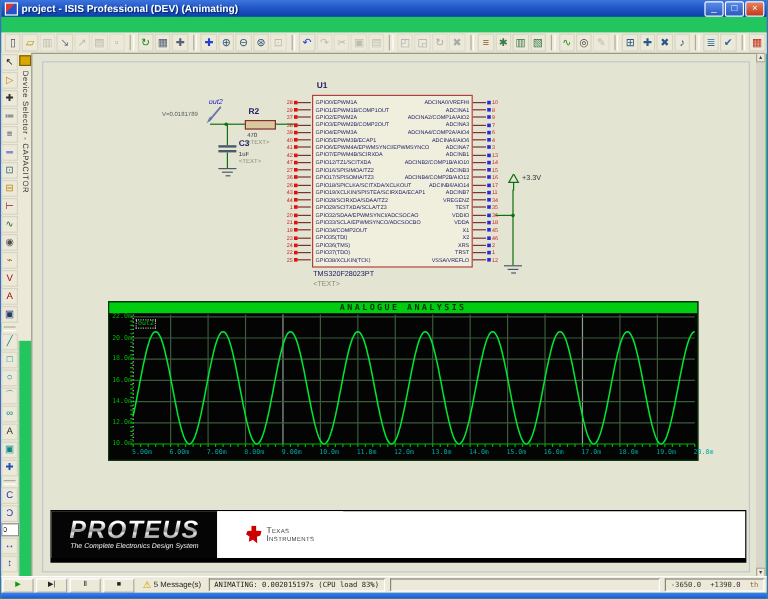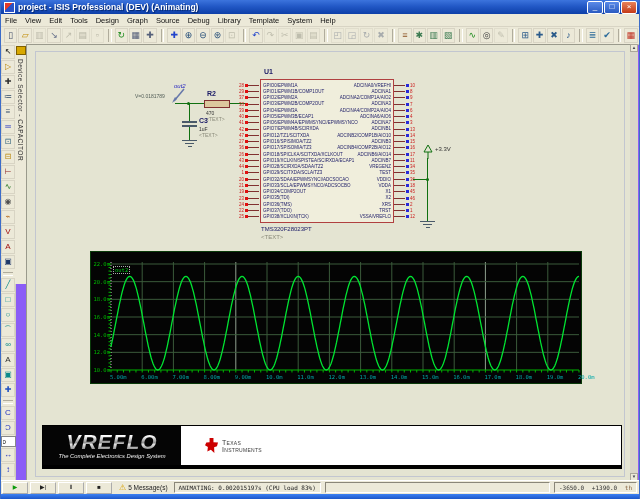--- a/index.html
+++ b/index.html
@@ -1,16 +1,16 @@
 <!DOCTYPE html>
 <html><head>
 <meta charset="utf-8">
 <style>
   html,body{margin:0;padding:0;background:#777;}
-  #app{position:relative;width:640px;height:499px;overflow:hidden;background:#8b5cf6;
+  #app{position:relative;width:640px;height:499px;overflow:hidden;background:#22c55e;
        font-family:"Liberation Sans",sans-serif;border-left:1px solid #3c6cc8;border-right:1px solid #3c6cc8;box-sizing:border-box;}
   
   #titlebar{position:absolute;left:0;top:0;right:0;height:14px;
     background:linear-gradient(180deg,#3c74dd 0%,#2258c6 45%,#0d3fa8 100%);
     color:#fff;display:flex;align-items:center;padding:0 2px;}
   #appicon{width:9px;height:9px;margin:0 3px 0 1px;border:1px solid #fff;
     background:linear-gradient(135deg,#e23a2a 0 40%,#2a52c8 40% 100%);}
   #wtitle{font-size:8.5px;font-weight:bold;text-shadow:1px 1px 1px #00246a;white-space:nowrap;flex:1;}
   .winbtn{width:14px;height:11px;margin-left:1px;border:1px solid #fff;border-radius:2px;
     font-size:8px;line-height:9px;text-align:center;color:#fff;
@@ -126,34 +126,20 @@
 <div id="app">
 
   <div id="titlebar">
     <span id="appicon"></span>
     <span id="wtitle">project - ISIS Professional (DEV) (Animating)</span>
     <span class="winbtn">_</span>
     <span class="winbtn">□</span>
     <span class="winbtn close">×</span>
   </div>
 
-  <div id="menubar">
-      <span class="mitem">File</span>
-      <span class="mitem">View</span>
-      <span class="mitem">Edit</span>
-      <span class="mitem">Tools</span>
-      <span class="mitem">Design</span>
-      <span class="mitem">Graph</span>
-      <span class="mitem">Source</span>
-      <span class="mitem">Debug</span>
-      <span class="mitem">Library</span>
-      <span class="mitem">Template</span>
-      <span class="mitem">System</span>
-      <span class="mitem">Help</span>
-    </div>
   <div id="toolbar">
       <span class="ticon" style="color: rgb(68, 80, 106);">▯</span>
       <span class="ticon" style="color: rgb(192, 138, 0);">▱</span>
       <span class="ticon dis" style="color: rgb(154, 154, 138);">▥</span>
       <span class="ticon" style="color: rgb(102, 112, 138);">↘</span>
       <span class="ticon dis" style="color: rgb(154, 154, 138);">↗</span>
       <span class="ticon dis" style="color: rgb(138, 138, 122);">▤</span>
       <span class="ticon dis" style="color: rgb(138, 138, 122);">▫</span>
       <span class="tsep"></span>
       <span class="ticon" style="color: rgb(26, 138, 26);">↻</span>
@@ -542,20 +528,21 @@
       <span class="lbl6" style="left:408px;top:101px;color:#333;">+3.3V</span>
       <div class="wire" style="left:400px;top:113px;width:1px;height:63px;"></div>
       <div class="wire" style="left:386px;top:134px;width:15px;height:1px;"></div>
       <div class="dot" style="left:399px;top:133px;"></div>
       <div class="gbar" style="left:393px;top:176px;width:15px;"></div>
       <div class="gbar" style="left:396px;top:179px;width:9px;"></div>
       <div class="gbar" style="left:399px;top:182px;width:4px;"></div>
     </div>
 
     <div id="graphpanel">
+      <div id="graph-title">ANALOGUE ANALYSIS</div>
       <div id="plot">
 
       <svg width="492" height="124" style="position:absolute;left:0;top:0;">
             <line x1="51.2" y1="1" x2="51.2" y2="109" stroke="#3b5b3b" stroke-width="1"></line>
             <line x1="82.4" y1="1" x2="82.4" y2="109" stroke="#3b5b3b" stroke-width="1"></line>
             <line x1="113.6" y1="1" x2="113.6" y2="109" stroke="#3b5b3b" stroke-width="1"></line>
             <line x1="144.8" y1="1" x2="144.8" y2="109" stroke="#8fa08f" stroke-width="1"></line>
             <line x1="176" y1="1" x2="176" y2="109" stroke="#3b5b3b" stroke-width="1"></line>
             <line x1="207.2" y1="1" x2="207.2" y2="109" stroke="#3b5b3b" stroke-width="1"></line>
             <line x1="238.4" y1="1" x2="238.4" y2="109" stroke="#3b5b3b" stroke-width="1"></line>
@@ -705,21 +692,21 @@
           <span class="xlab" style="left: 393.4px; top: 112.5px;">17.0m</span>
           <span class="xlab" style="left: 424.6px; top: 112.5px;">18.0m</span>
           <span class="xlab" style="left: 455.8px; top: 112.5px;">19.0m</span>
           <span class="xlab" style="left: 487px; top: 112.5px;">20.0m</span>
           <span id="legend">out2</span>
         </div>
     </div>
 
     <div id="banner">
       <div id="proteusbox">
-        <span id="proteusname">VREFLO</span>
+        <span id="proteusname">PROTEUS</span>
         <span id="proteustag">The Complete Electronics Design System</span>
       </div>
       <div id="tibox">
         <span id="timark"></span>
         <span>
           <div class="ti-t">Texas</div>
           <div class="ti-t">Instruments</div>
         </span>
       </div>
     </div>

